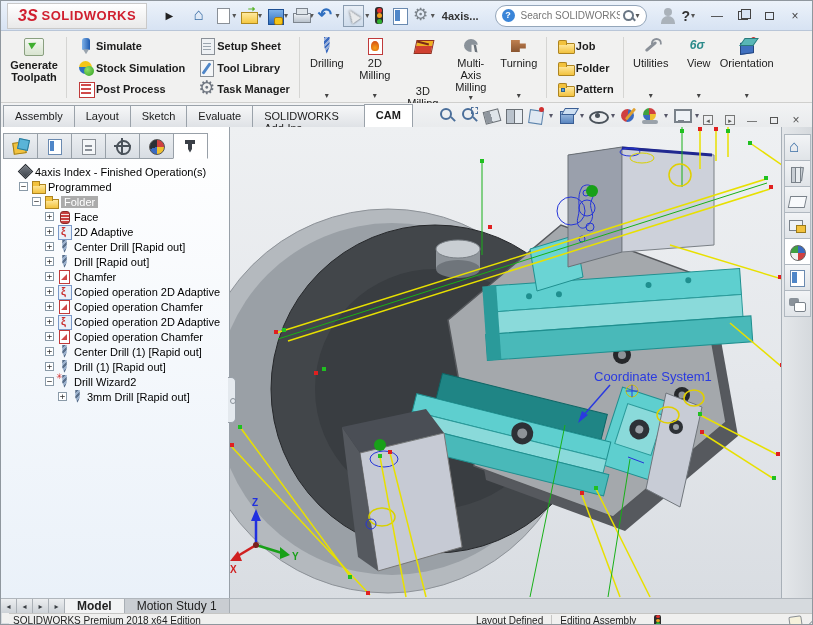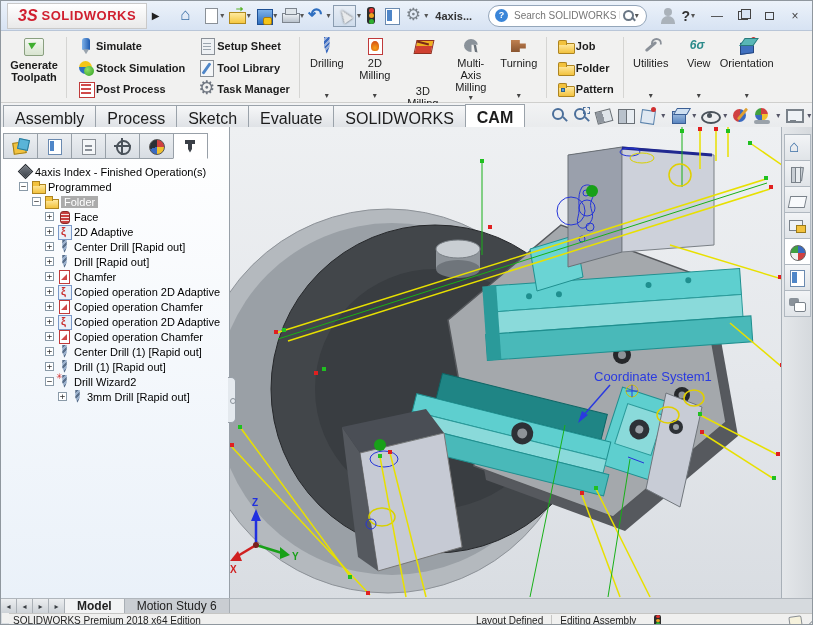--- a/index.html
+++ b/index.html
@@ -1,21 +1,21 @@
 <!DOCTYPE html>
 <html><head>
 <meta charset="utf-8">
 <style>
   html,body{margin:0;padding:0;background:#9aa0a6;}
   *{box-sizing:border-box;font-family:"Liberation Sans",sans-serif;}
   .window{position:relative;width:813px;height:625px;background:#f1f1f0;border:1px solid #8f979e;overflow:hidden;box-shadow:inset 0 0 0 1px #d6dbe0;}
 
   
   .titlebar{position:absolute;left:0;top:0;width:100%;height:30px;background:linear-gradient(#ecf2fa,#d7e3f3);border-bottom:1px solid #b9c6d8;display:flex;align-items:center;padding:0 6px;}
-  .logo{background:linear-gradient(#ffffff,#e9e9e9);border:1px solid #c9c9c9;height:26px;display:flex;align-items:center;padding:0 10px;margin-right:2px;}
+  .logo{background:linear-gradient(#ffffff,#e9e9e9);border:1px solid #c9c9c9;height:26px;display:flex;align-items:center;padding:0 10px;margin-right:16px;}
   .logo .mark{color:#d01f2f;font-weight:bold;font-style:italic;font-size:16px;margin-right:4px;}
   .logo .word{color:#d01f2f;font-weight:bold;font-size:13px;letter-spacing:.5px;}
   .flyout{width:14px;height:22px;display:flex;align-items:center;justify-content:center;color:#222;font-size:10px;margin-right:14px;}
   .tb-ic{position:relative;width:20px;height:20px;margin:0 2px;display:inline-block;}
   .tb-caret{font-size:8px;color:#555;margin:0 1px 0 -1px;}
   .ic-home::before{content:"⌂";position:absolute;left:2px;top:-1px;font-size:17px;color:#3a6ea5;font-weight:bold;}
   .ic-newdoc::before{content:"";position:absolute;left:4px;top:2px;width:11px;height:14px;background:#fff;border:1px solid #8a9097;}
   .ic-open::before{content:"";position:absolute;left:2px;top:6px;width:15px;height:10px;background:linear-gradient(#ffe9a0,#f5c842);border:1px solid #b08a20;}
   .ic-open::after{content:"";position:absolute;left:9px;top:1px;width:7px;height:5px;background:#59b428;clip-path:polygon(0 40%,60% 40%,60% 0,100% 50%,60% 100%,60% 60%,0 60%);}
   .ic-save::before{content:"";position:absolute;left:3px;top:3px;width:14px;height:14px;background:linear-gradient(#7fb2e8,#2f6fc0);border:1px solid #1d4f94;}
@@ -87,21 +87,21 @@
   .ri-utilities::before{content:"";position:absolute;left:3px;top:9px;width:14px;height:3px;background:#8a9098;transform:rotate(-40deg);border-radius:2px;}
   .ri-utilities::after{content:"";position:absolute;left:10px;top:2px;width:7px;height:7px;border:2px solid #8a9098;border-radius:50%;clip-path:polygon(0 0,100% 0,100% 60%,0 60%);}
   .ri-view::before{content:"6σ";position:absolute;left:1px;top:2px;font-size:12px;font-style:italic;color:#2a8a8a;font-weight:bold;}
   .ri-orientation::before{content:"";position:absolute;left:3px;top:6px;width:12px;height:10px;background:#3f6fbf;transform:skewY(-8deg);border:1px solid #24457e;}
   .ri-orientation::after{content:"";position:absolute;left:5px;top:2px;width:12px;height:6px;background:#59b6b6;transform:skewX(-35deg);border:1px solid #2a7a7a;}
   .ri-orientation i{position:absolute;right:1px;top:1px;width:5px;height:5px;border-radius:50%;background:#d03030;}
 
   
   .tabrow{position:absolute;left:0;top:102px;width:100%;height:24px;background:linear-gradient(#f2f3f4,#e9ebed);display:flex;align-items:flex-end;}
   .cm-tabs{display:flex;align-items:flex-end;height:100%;padding-left:2px;}
-  .cm-tab{font-size:16px;color:#1c1c1c;padding:4px 11px 3px;border:1px solid #9aa2aa;border-bottom:none;background:linear-gradient(#f6f7f8,#dfe2e6);margin-right:-1px;height:22px;}
+  .cm-tab{font-size:11px;color:#1c1c1c;padding:4px 11px 3px;border:1px solid #9aa2aa;border-bottom:none;background:linear-gradient(#f6f7f8,#dfe2e6);margin-right:-1px;height:22px;}
   .cm-tab.active{background:#fff;font-weight:bold;position:relative;z-index:2;height:23px;}
   .headsup{display:flex;align-items:center;margin-left:26px;gap:3px;height:100%;}
   .hu{position:relative;width:19px;height:19px;display:inline-block;}
   .hu-caret{font-size:8px;color:#556;margin:0 1px;}
   .hu-zoom-fit::before,.hu-zoom-area::before{content:"";position:absolute;left:2px;top:2px;width:8px;height:8px;border:2px solid #4a6e9a;border-radius:50%;}
   .hu-zoom-fit::after,.hu-zoom-area::after{content:"";position:absolute;left:12px;top:12px;width:6px;height:2px;background:#4a6e9a;transform:rotate(45deg);}
   .hu-zoom-area i{position:absolute;right:1px;top:1px;width:7px;height:7px;border:1px dashed #4a6e9a;}
   .hu-section-view::before{content:"";position:absolute;left:2px;top:4px;width:14px;height:11px;background:linear-gradient(90deg,#8f969e 45%,#dfe5ea 45%);border:1px solid #6a7076;transform:rotate(-15deg);}
   .hu-pan-view::before{content:"";position:absolute;left:2px;top:3px;width:7px;height:13px;background:#b9c2cc;border:1px solid #6a7076;}
   .hu-pan-view::after{content:"";position:absolute;left:10px;top:3px;width:7px;height:13px;background:#e8edf2;border:1px solid #6a7076;}
@@ -355,21 +355,21 @@
           </span>
           <span class="rb-label">Orientation</span>
           <span class="caret">▾</span>
         </div>
       </div>
   </div>
 
   <div class="tabrow">
     <div class="cm-tabs">
         <div class="cm-tab">Assembly</div>
-        <div class="cm-tab">Process</div>
+        <div class="cm-tab">Layout</div>
         <div class="cm-tab">Sketch</div>
         <div class="cm-tab">Evaluate</div>
         <div class="cm-tab">SOLIDWORKS Add-Ins</div>
         <div class="cm-tab active">CAM</div>
       </div>
     <div class="headsup">
         <span class="hu hu-zoom-fit"></span>
         <span class="hu hu-zoom-area">
           <i></i>
         </span>
@@ -716,21 +716,21 @@
 
   <div class="bottombar">
     <div class="navbtns">
         <span class="navbtn">◂</span>
         <span class="navbtn">◂</span>
         <span class="navbtn">▸</span>
         <span class="navbtn">▸</span>
       </div>
     <div style="display:flex">
         <div class="btab active">Model</div>
-        <div class="btab">Motion Study 6</div>
+        <div class="btab">Motion Study 1</div>
       </div>
   </div>
 
   <div class="statusbar">
     <span class="lefttext">SOLIDWORKS Premium 2018 x64 Edition</span>
     <span style="margin-left:auto"></span>
     <span class="st-item">Layout Defined</span>
     <span class="st-sep"></span>
     <span class="st-item">Editing Assembly</span>
     <span class="st-traffic">

